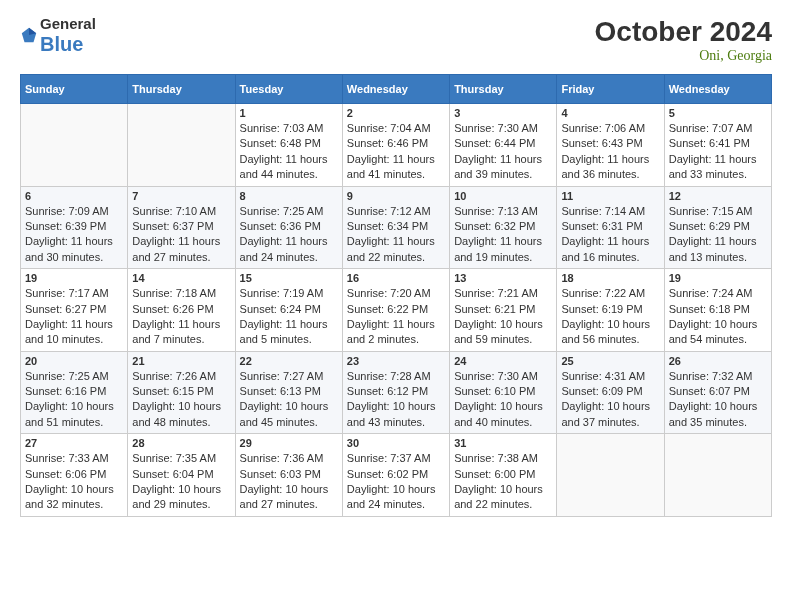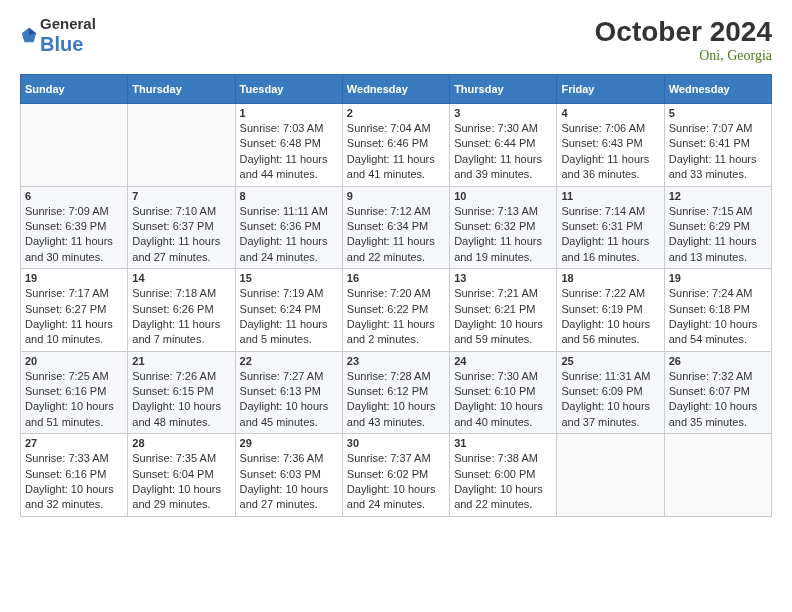--- a/index.html
+++ b/index.html
@@ -177,21 +177,21 @@
 Daylight: 11 hours and 30 minutes.</div>
           </td>
           <td>
             <span class="day-num">7</span>
             <div class="day-info">Sunrise: 7:10 AM
 Sunset: 6:37 PM
 Daylight: 11 hours and 27 minutes.</div>
           </td>
           <td>
             <span class="day-num">8</span>
-            <div class="day-info">Sunrise: 11:11 AM
+            <div class="day-info">Sunrise: 7:25 AM
 Sunset: 6:36 PM
 Daylight: 11 hours and 24 minutes.</div>
           </td>
           <td>
             <span class="day-num">9</span>
             <div class="day-info">Sunrise: 7:12 AM
 Sunset: 6:34 PM
 Daylight: 11 hours and 22 minutes.</div>
           </td>
           <td>
@@ -283,36 +283,36 @@
 Daylight: 10 hours and 43 minutes.</div>
           </td>
           <td>
             <span class="day-num">24</span>
             <div class="day-info">Sunrise: 7:30 AM
 Sunset: 6:10 PM
 Daylight: 10 hours and 40 minutes.</div>
           </td>
           <td>
             <span class="day-num">25</span>
-            <div class="day-info">Sunrise: 11:31 AM
+            <div class="day-info">Sunrise: 4:31 AM
 Sunset: 6:09 PM
 Daylight: 10 hours and 37 minutes.</div>
           </td>
           <td>
             <span class="day-num">26</span>
             <div class="day-info">Sunrise: 7:32 AM
 Sunset: 6:07 PM
 Daylight: 10 hours and 35 minutes.</div>
           </td>
         </tr>
         <tr>
           <td>
             <span class="day-num">27</span>
             <div class="day-info">Sunrise: 7:33 AM
-Sunset: 6:16 PM
+Sunset: 6:06 PM
 Daylight: 10 hours and 32 minutes.</div>
           </td>
           <td>
             <span class="day-num">28</span>
             <div class="day-info">Sunrise: 7:35 AM
 Sunset: 6:04 PM
 Daylight: 10 hours and 29 minutes.</div>
           </td>
           <td>
             <span class="day-num">29</span>

